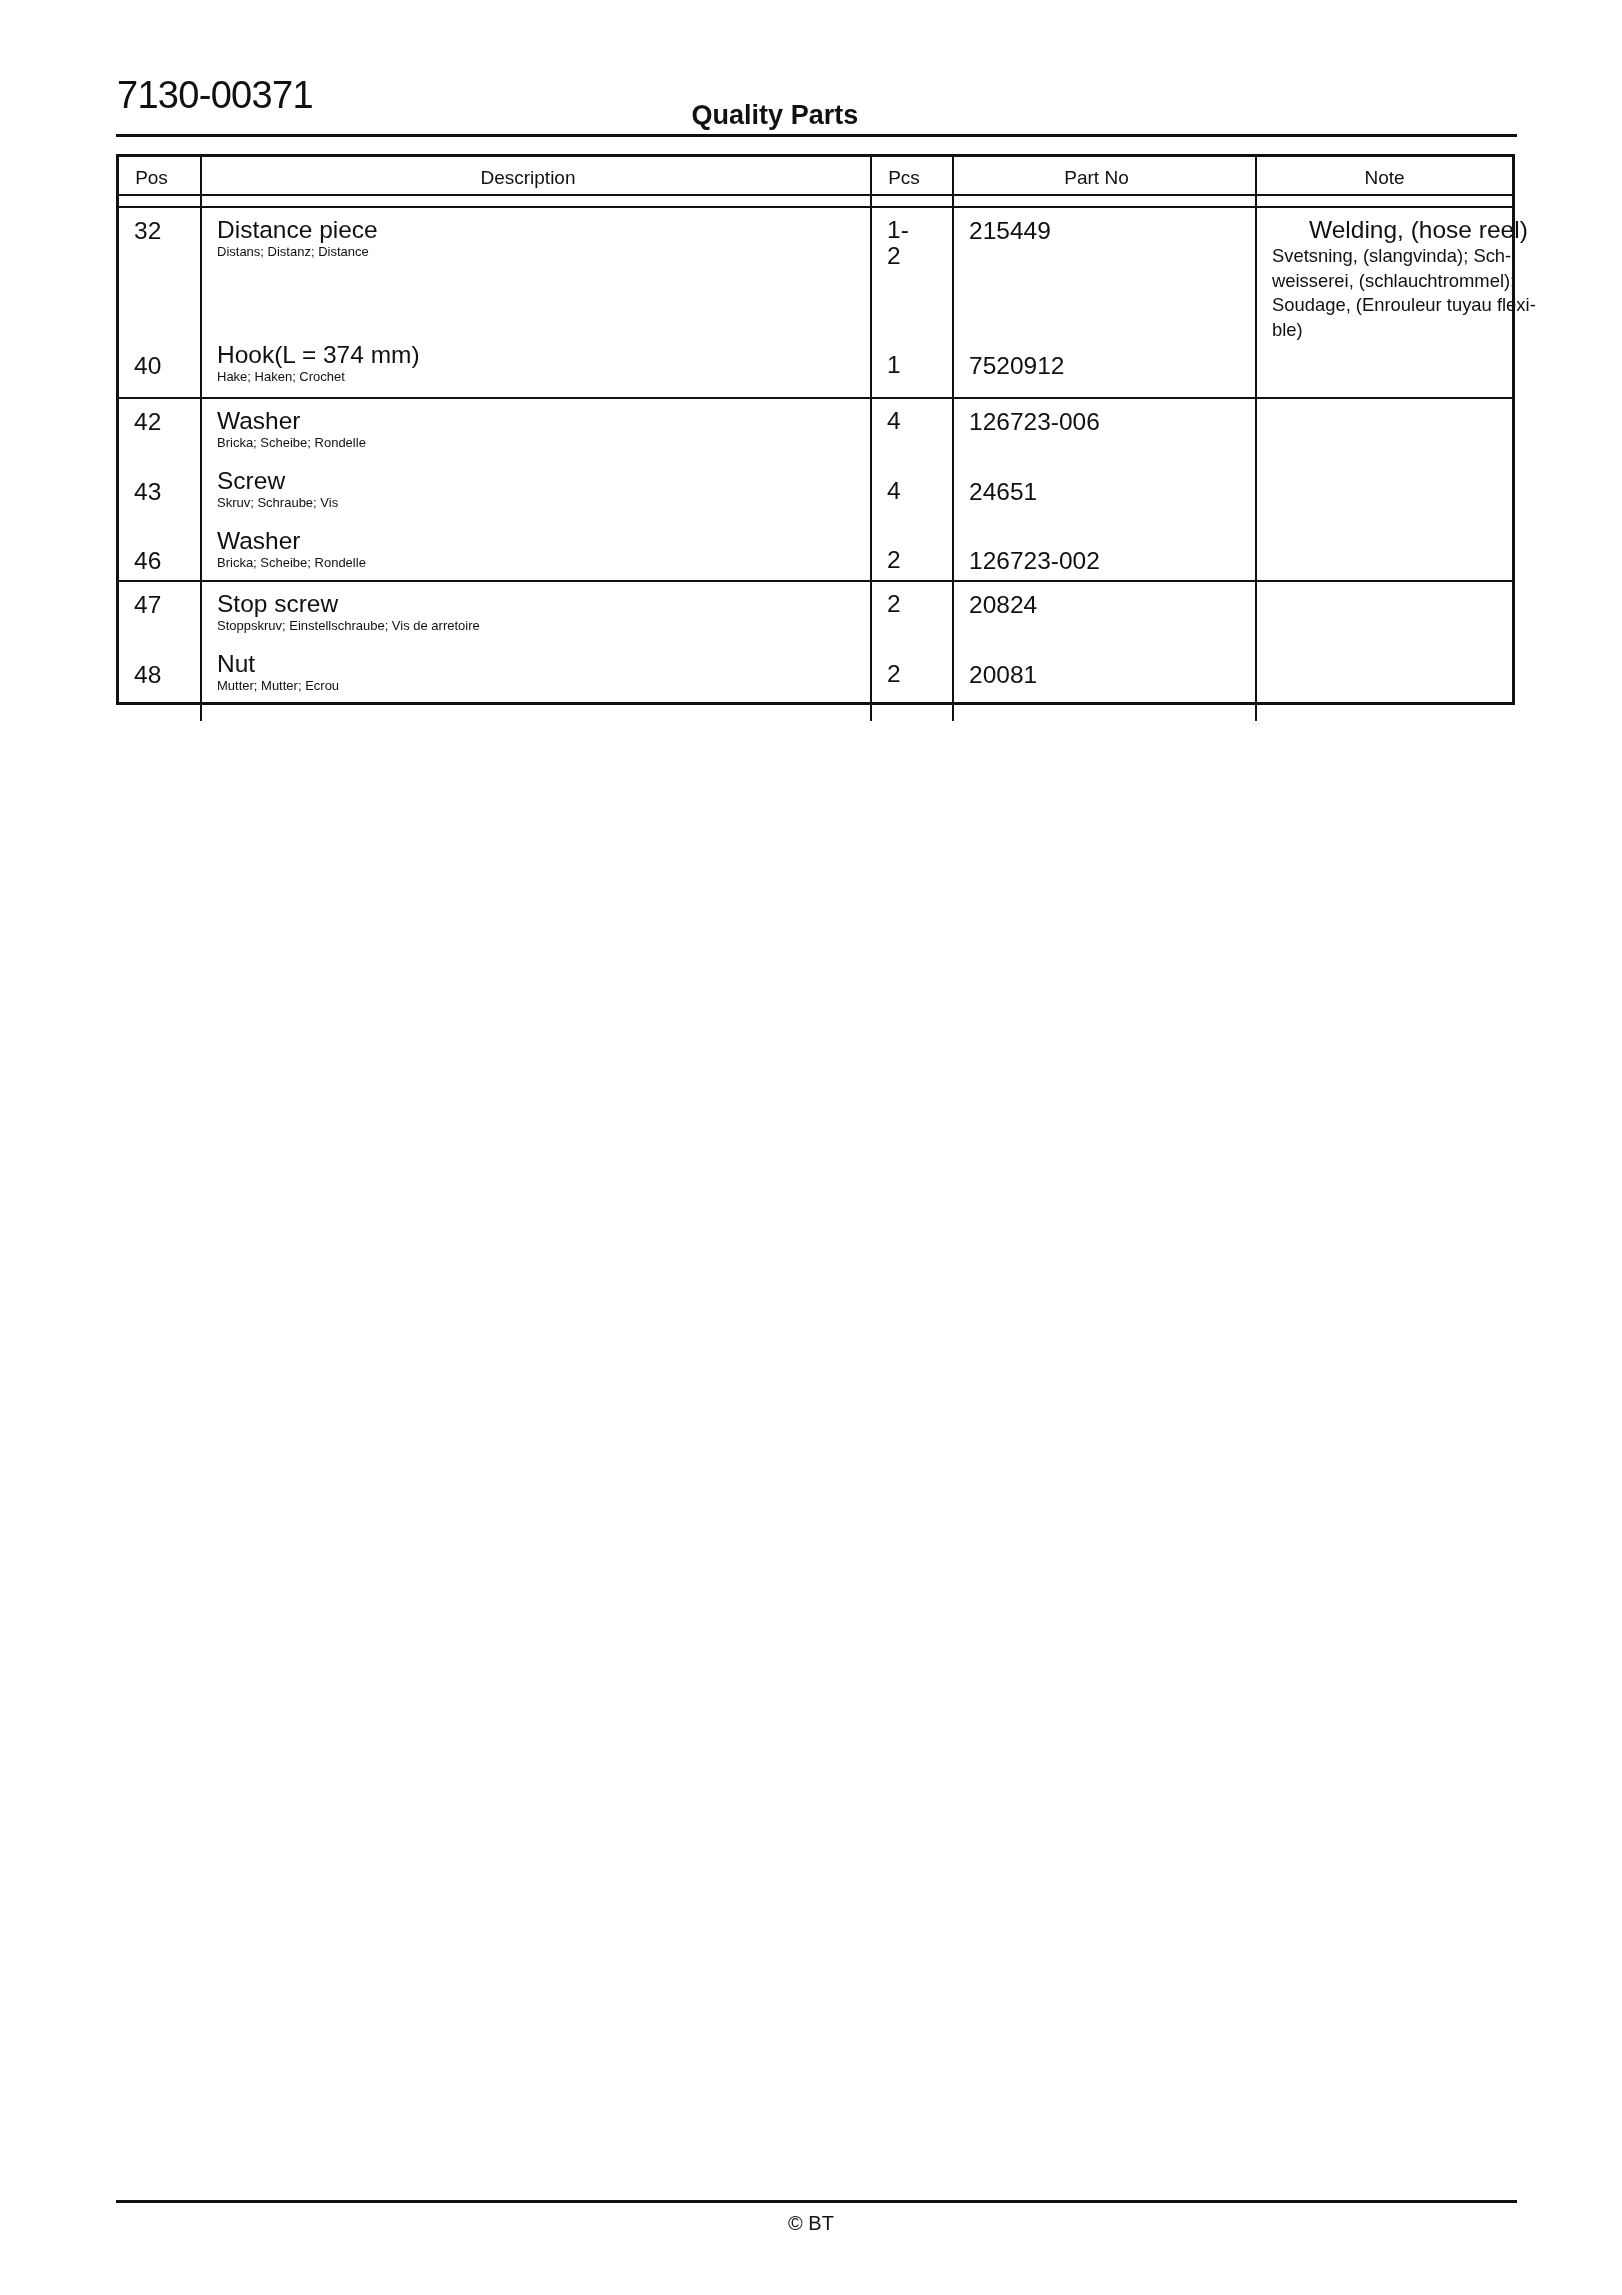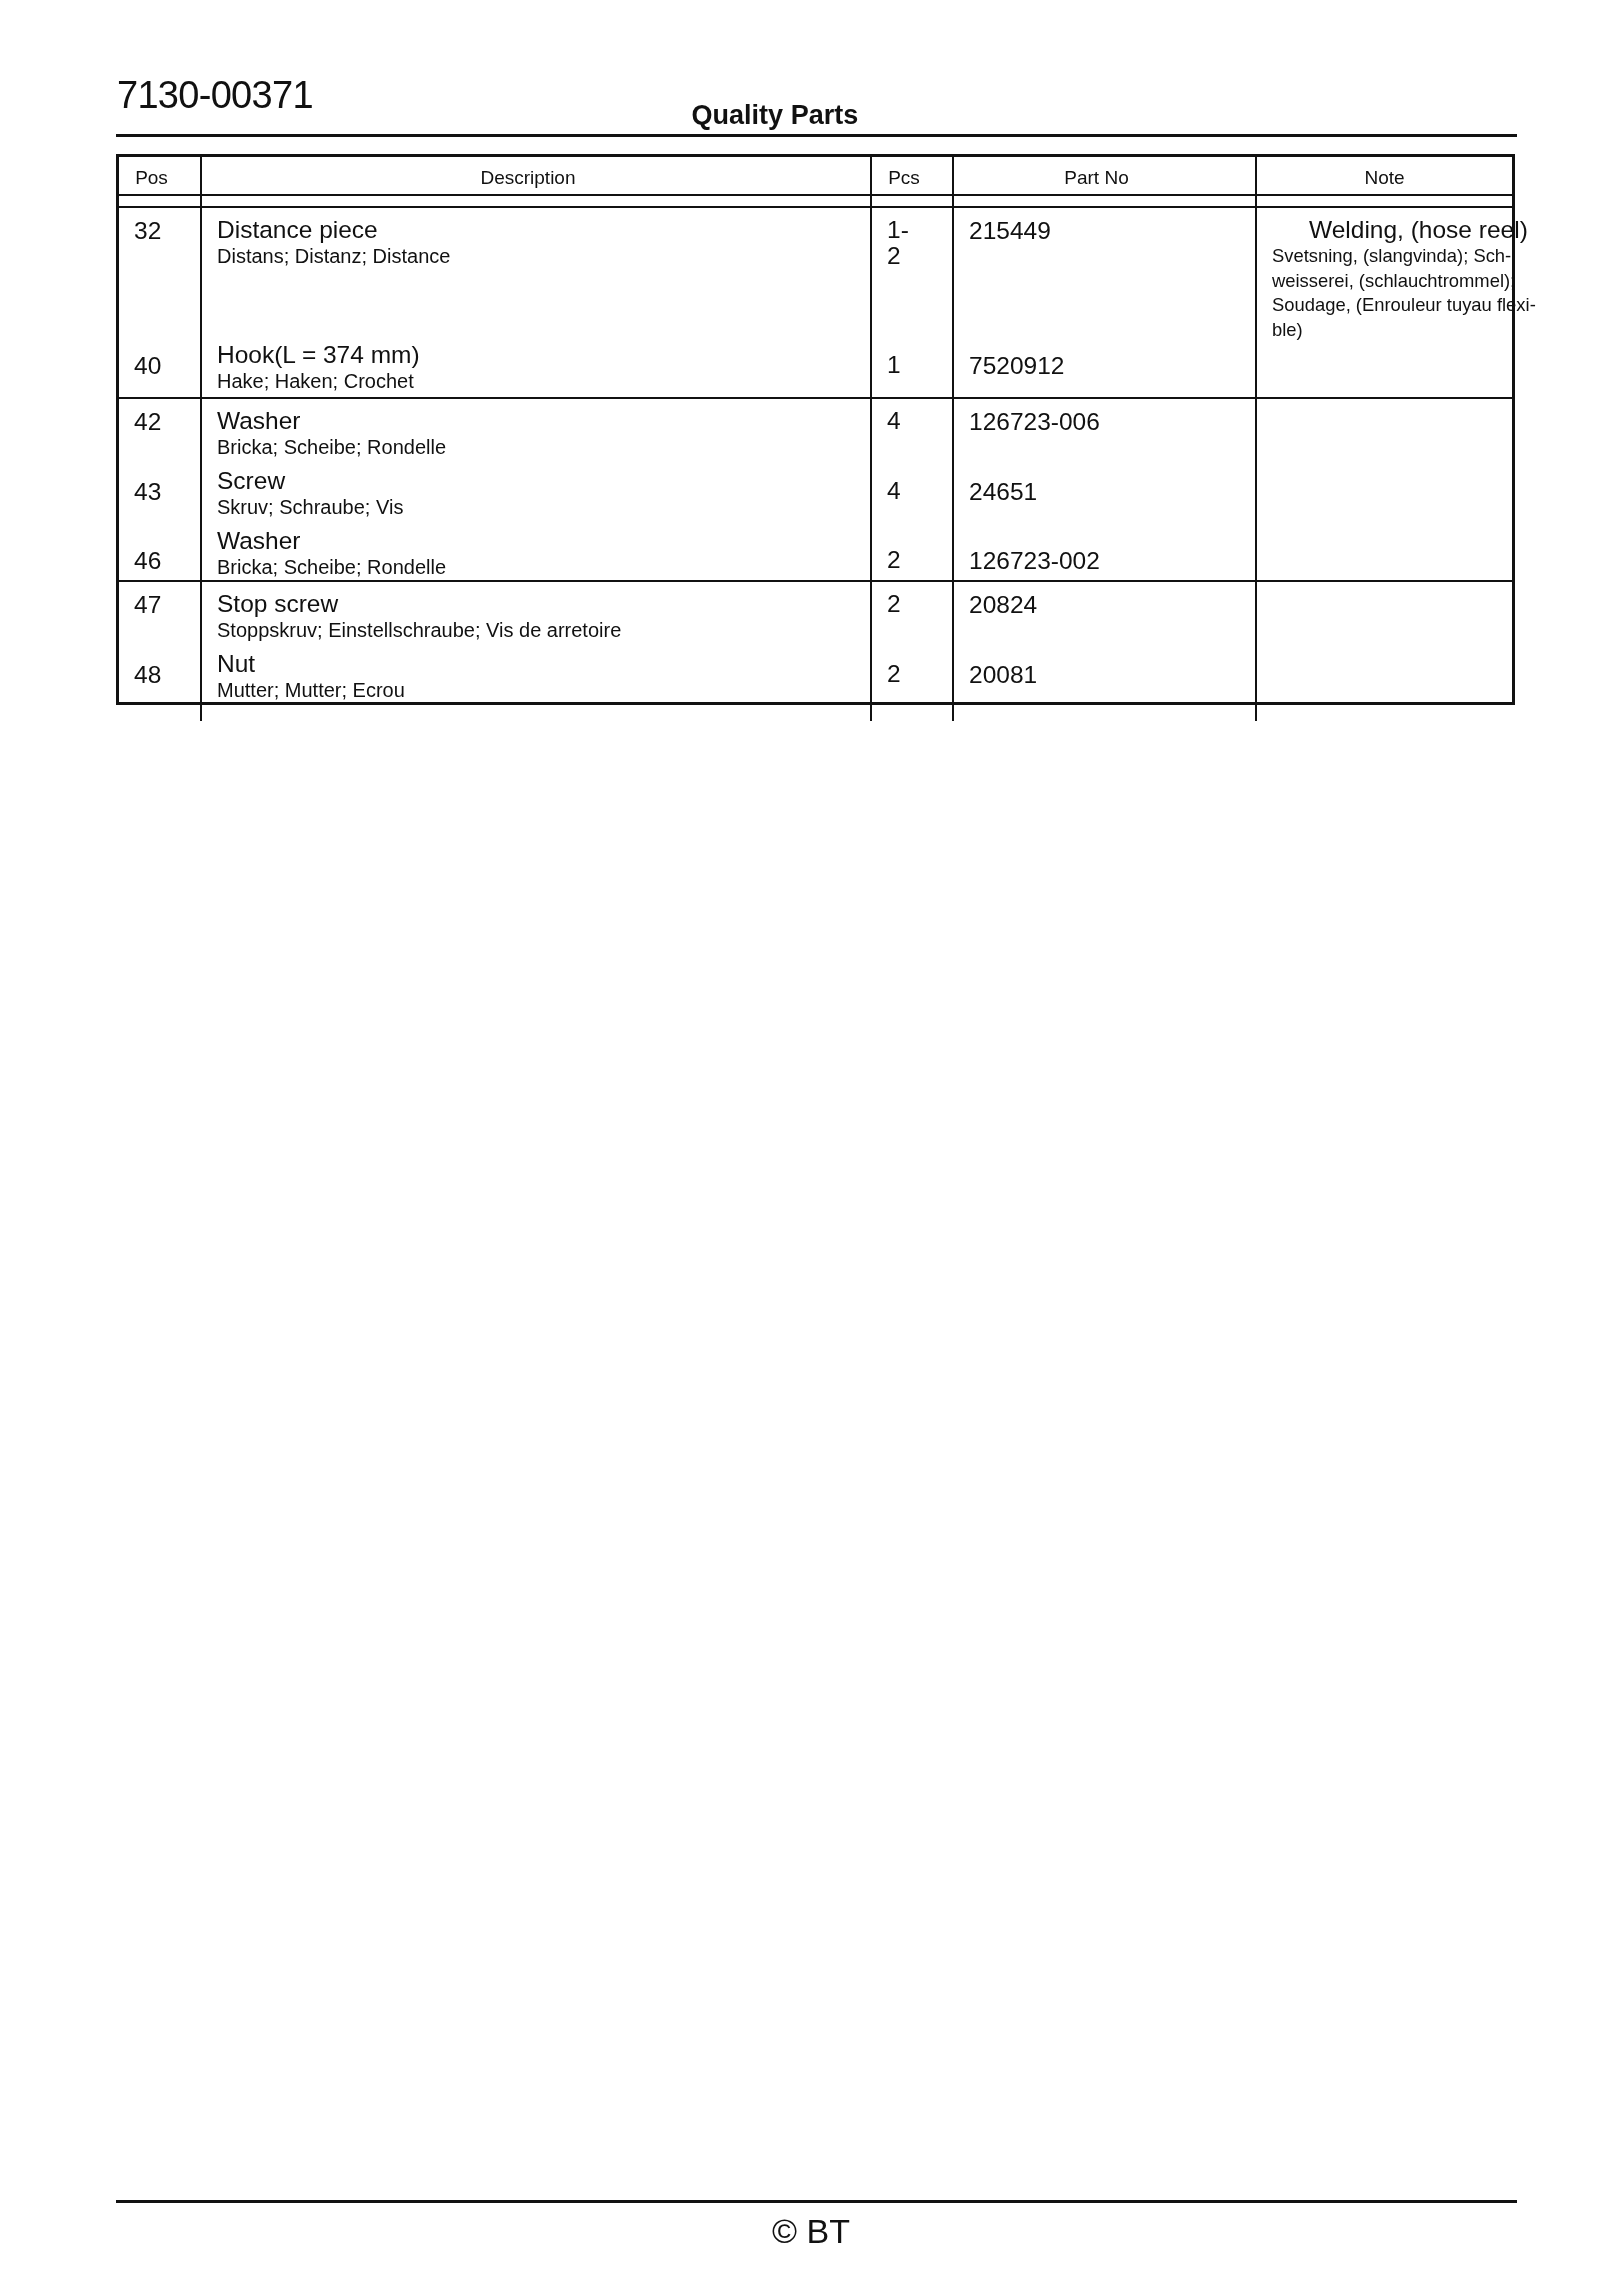--- a/index.html
+++ b/index.html
@@ -15,28 +15,28 @@
   .cell:first-child { border-left: none; }
   .thead { height: 37px; border-bottom: 2.7px solid #111; }
   .thead .cell { font-size: 19px; text-align: center; padding-top: 9.5px; }
   .spacer { height: 9.5px; border-bottom: 2.7px solid #111; }
   .group { border-bottom: 2px solid #111; }
   .group:last-child { border-bottom: none; }
   .group .cell { padding-top: 0; }
   .item { height: 60px; position: relative; }
   .pos { font-size: 24.5px; padding-left: 15px; padding-top: 9.5px; }
   .desc .main { font-size: 24.5px; padding-left: 15px; padding-top: 9.5px; line-height: 1.05; }
-  .desc .sub { font-size: 20px; padding-left: 15px; padding-top: 1.4px; line-height: 1.2; }
+  .desc .sub { font-size: 13px; padding-left: 15px; padding-top: 1.4px; line-height: 1.2; }
   .pcs { font-size: 24.5px; padding-left: 15px; padding-top: 9.5px; line-height: 1.05; }
   .partno { font-size: 24.5px; padding-left: 15px; padding-top: 9.5px; }
   .note .main { font-size: 24.5px; padding-left: 15px; padding-top: 9.5px; line-height: 1.05; margin-left: 37px; }
   .note .sub { font-size: 18.4px; padding-left: 15px; padding-top: 1.4px; line-height: 1.33; width: 286px; }
 
   .footer-rule { position: absolute; left: 116px; width: 1401px; top: 2200px; height: 3.4px; background: #111; }
-  .footer-text { position: absolute; left: 0; width: 1622px; top: 2212px; text-align: center; font-size: 34px; }
+  .footer-text { position: absolute; left: 0; width: 1622px; top: 2212px; text-align: center; font-size: 20px; }
 </style>
 </head>
 <body>
 
 <div class="doc-number">7130-00371</div>
 <div class="doc-title"><span>Quality Parts</span></div>
 <div class="header-rule"></div>
 
 <div class="parts-table">
   <div class="row thead">

